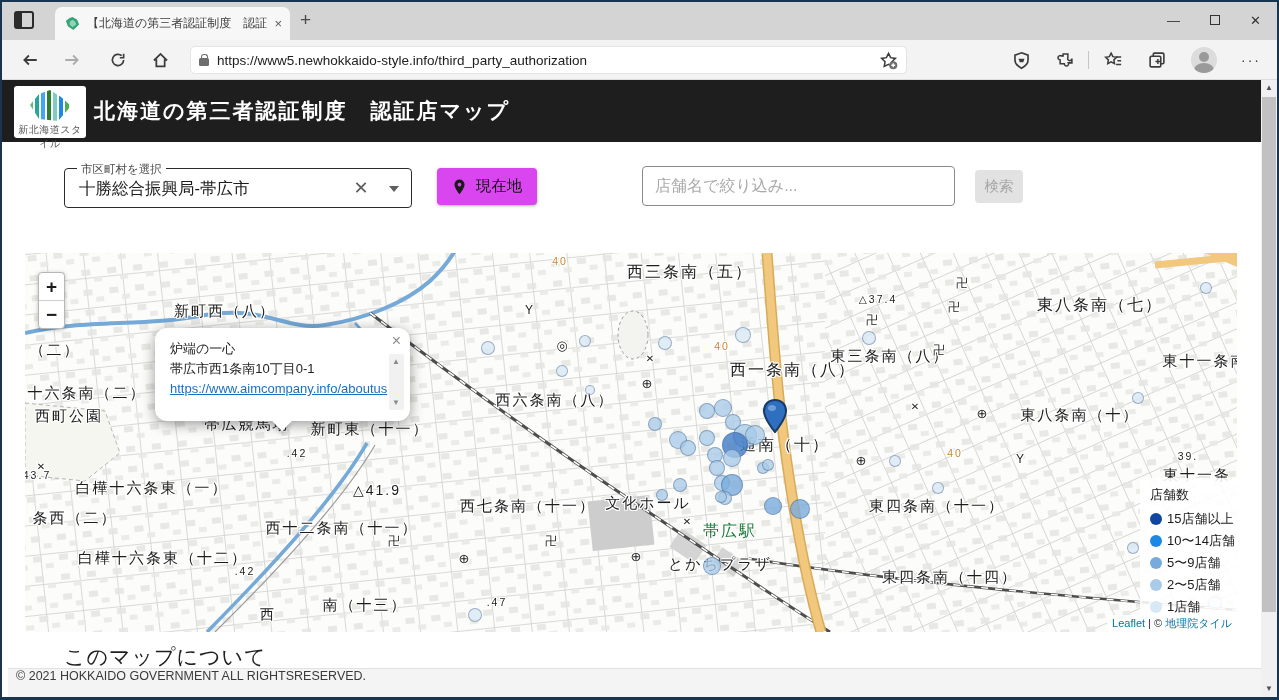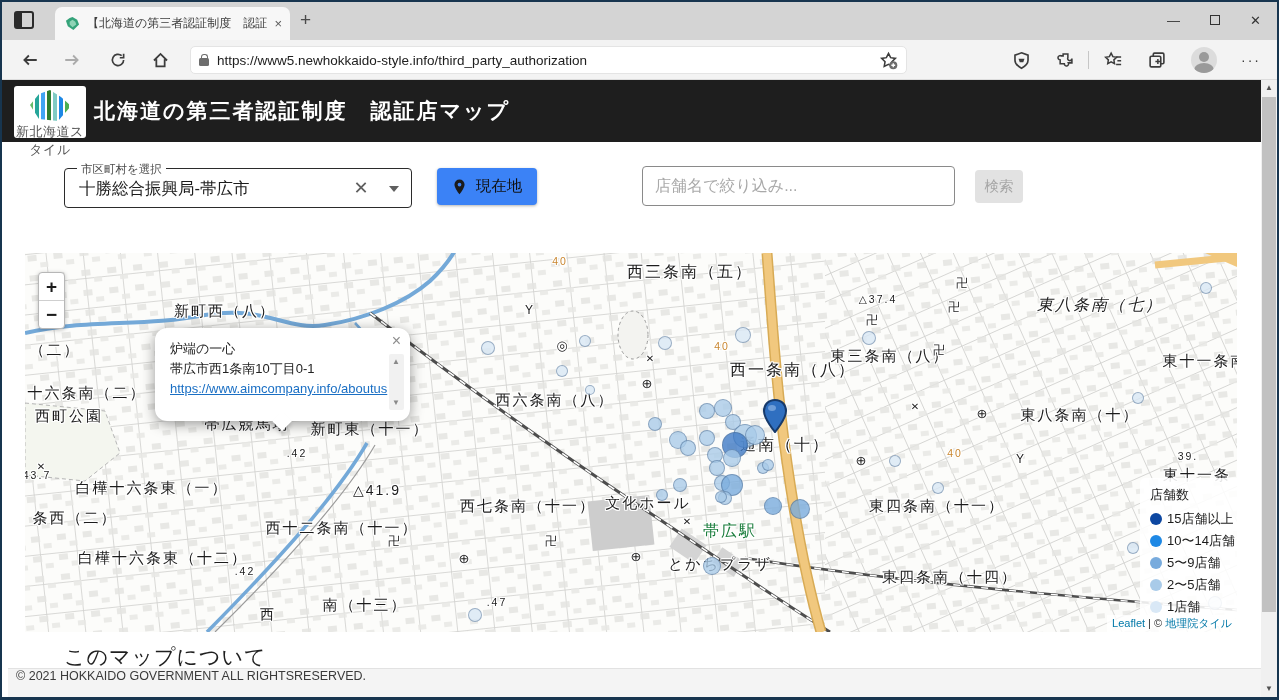--- a/index.html
+++ b/index.html
@@ -24,29 +24,29 @@
   .lock{position:relative;width:10px;height:8px;background:#6d6d6d;border-radius:1.5px;margin-top:4px;}
   .lock::before{content:"";position:absolute;left:1.5px;top:-4px;width:5px;height:5px;border:1.5px solid #6d6d6d;border-bottom:none;border-radius:3px 3px 0 0;}
   .tbicon{position:absolute;top:47px;width:26px;height:26px;display:flex;align-items:center;justify-content:center;}
   .tbdivider{position:absolute;left:1088px;top:51px;width:1px;height:18px;background:#c6c6c6;}
   .avatar{position:absolute;left:1191px;top:47px;width:26px;height:26px;border-radius:50%;background:#dcdcdc;overflow:hidden;}
   .avatar::before{content:"";position:absolute;left:8px;top:5px;width:10px;height:10px;border-radius:50%;background:#9a9a9a;}
   .avatar::after{content:"";position:absolute;left:3px;top:16px;width:20px;height:14px;border-radius:50%;background:#9a9a9a;}
   
   .siteheader{position:absolute;left:0;top:80px;width:1279px;height:62px;background:#1e1e1e;}
   .logo{position:absolute;left:14px;top:86px;width:72px;height:52px;background:#fff;border-radius:3px;text-align:center;padding-top:3px;}
-  .logo-caption{font-size:13px;color:#555;letter-spacing:.5px;margin-top:0px;}
+  .logo-caption{font-size:10px;color:#555;letter-spacing:.5px;margin-top:0px;}
   .site-title{position:absolute;left:94px;top:97px;color:#fff;font-size:21px;font-weight:600;letter-spacing:2px;}
   
   .muiselect{position:absolute;left:64px;top:168px;width:348px;height:40px;border:1px solid #2b2b2b;border-radius:4px;background:#fff;}
   .muiselect .flabel{position:absolute;left:12px;top:-7px;background:#fff;padding:0 4px;font-size:11.5px;color:#4c4c4c;}
   .muiselect .value{position:absolute;left:14px;top:9px;font-size:16.5px;color:#1c1c1c;}
   .clearx{position:absolute;right:40px;top:9px;width:20px;height:20px;color:#5f5f5f;font-size:18px;line-height:20px;text-align:center;}
   .caret{position:absolute;right:12px;top:17px;width:0;height:0;border-left:5px solid transparent;border-right:5px solid transparent;border-top:6px solid #5f5f5f;}
-  .locatebtn{position:absolute;left:437px;top:168px;width:100px;height:37px;background:#3b82f6;border:none;border-radius:4px;box-shadow:0 1px 3px rgba(0,0,0,.3);display:flex;align-items:center;justify-content:center;gap:9px;font-size:15.5px;color:#111;}
+  .locatebtn{position:absolute;left:437px;top:168px;width:100px;height:37px;background:#d946ef;border:none;border-radius:4px;box-shadow:0 1px 3px rgba(0,0,0,.3);display:flex;align-items:center;justify-content:center;gap:9px;font-size:15.5px;color:#111;}
   .filterinput{position:absolute;left:642px;top:166px;width:313px;height:40px;border:1px solid #8a8a8a;border-radius:4px;padding:0 12px;font-size:16px;color:#333;font-family:"Liberation Sans","DejaVu Sans",sans-serif;}
   .filterinput::placeholder{color:#a9a9a9;}
   .searchbtn{position:absolute;left:975px;top:170px;width:48px;height:33px;background:#e2e2e2;border:none;border-radius:4px;font-size:14.5px;color:#a5a5a5;}
   
   .map{position:absolute;left:25px;top:253px;width:1212px;height:379px;overflow:hidden;background:#fcfcfa;}
   .map svg.base{position:absolute;left:0;top:0;}
   #gridA line,#gridB line{stroke:#d1d1cf;stroke-width:.8;}
   #map-labels{position:absolute;inset:0;z-index:3;pointer-events:none;}
   .mlabel{position:absolute;transform:translate(-50%,-50%);color:#1c1c1c;letter-spacing:2px;white-space:nowrap;font-weight:500;
     text-shadow:-1px 0 #fff,1px 0 #fff,0 -1px #fff,0 1px #fff,-1px -1px #fff,1px 1px #fff,1px -1px #fff,-1px 1px #fff;}
@@ -434,21 +434,21 @@
       <path d="M720 305 C880 330 1060 345 1212 357" fill="none" stroke="#fff" stroke-width="1.4" stroke-dasharray="7 7"></path>
       <path d="M742 0 C748 80 752 140 762 210 C772 280 782 330 796 379" fill="none" stroke="#d8ab55" stroke-width="11"></path>
       <path d="M742 0 C748 80 752 140 762 210 C772 280 782 330 796 379" fill="none" stroke="#f1c87e" stroke-width="8"></path>
       <path d="M1130 12 L1212 4" fill="none" stroke="#f1c87e" stroke-width="7"></path>
       <polygon points="1180,0 1212,0 1212,14" fill="#f1c87e"></polygon>
     </svg>
 
     <div id="map-labels">
         <div class="mlabel" style="left: 200px; top: 58px; font-size: 15px;">新町西（八）</div>
         <div class="mlabel" style="left: 665px; top: 19px; font-size: 16px;">西三条南（五）</div>
-        <div class="mlabel" style="left: 1075px; top: 52px; font-size: 16px; font-style: italic;">東八条南（七）</div>
+        <div class="mlabel" style="left: 1075px; top: 52px; font-size: 16px;">東八条南（七）</div>
         <div class="mlabel" style="left: 865px; top: 103px; font-size: 15px;">東三条南（八）</div>
         <div class="mlabel" style="left: 1180px; top: 108px; font-size: 15px;">東十一条南</div>
         <div class="mlabel" style="left: 768px; top: 117px; font-size: 16px;">西一条南（八）</div>
         <div class="mlabel" style="left: 530px; top: 147px; font-size: 15px;">西六条南（八）</div>
         <div class="mlabel" style="left: 30px; top: 97px; font-size: 15px;">（二）</div>
         <div class="mlabel" style="left: 62px; top: 140px; font-size: 15px;">十六条南（二）</div>
         <div class="mlabel" style="left: 44px; top: 163px; font-size: 15px;">西町公園</div>
         <div class="mlabel" style="left: 222px; top: 171px; font-size: 15px;">帯広競馬場</div>
         <div class="mlabel" style="left: 345px; top: 176px; font-size: 15px;">新町東（十一）</div>
         <div class="mlabel" style="left: 760px; top: 192px; font-size: 16px;">通南（十）</div>

